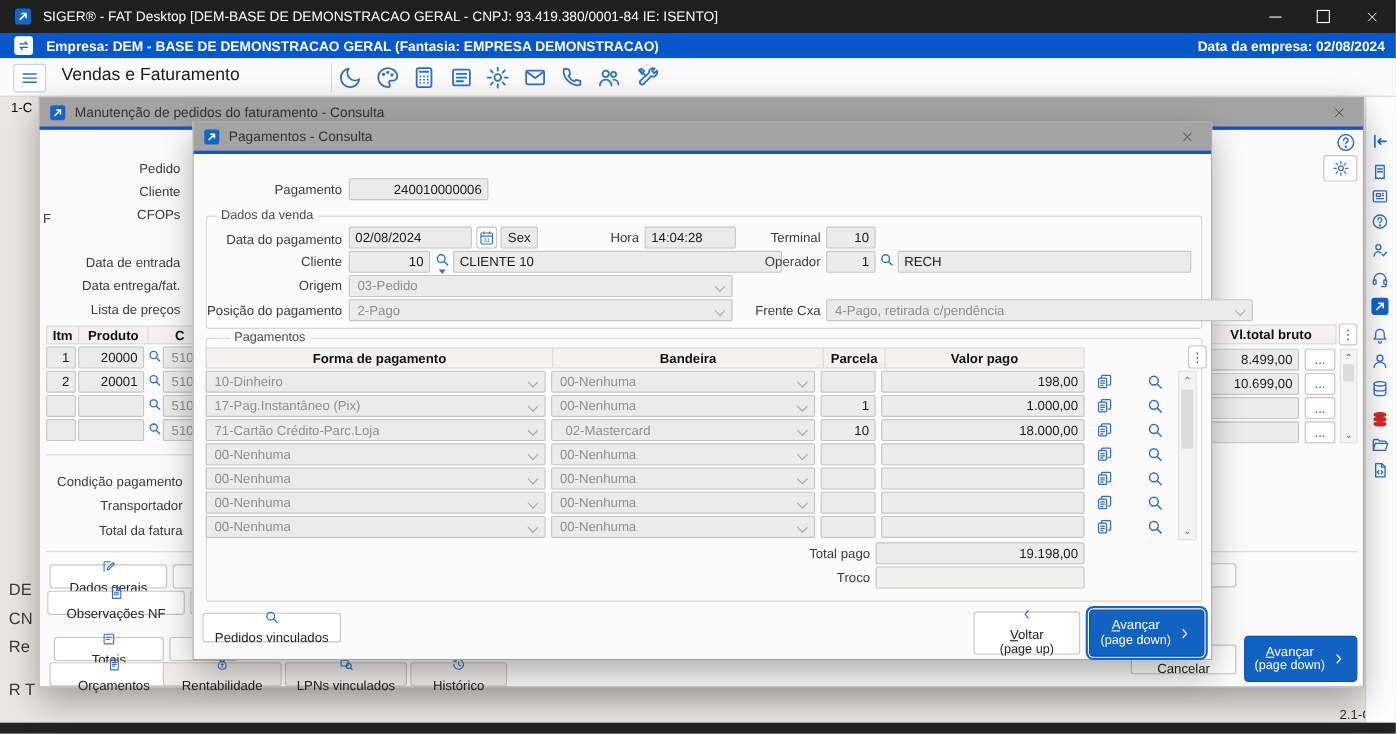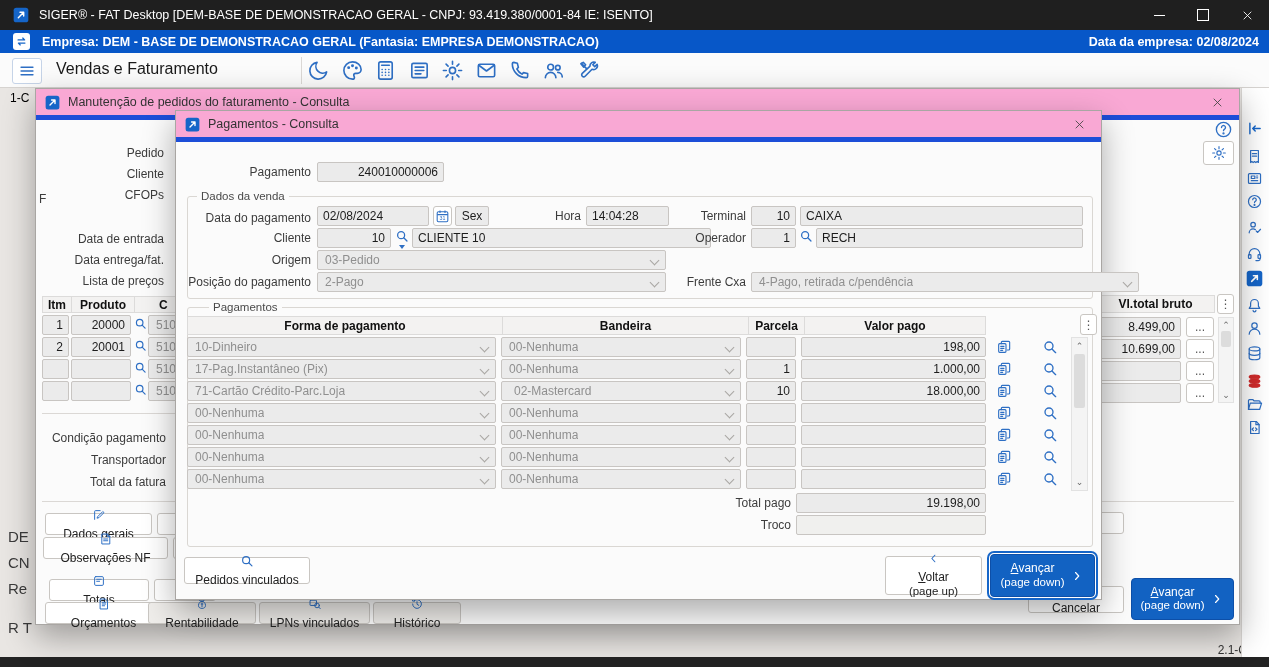--- a/index.html
+++ b/index.html
@@ -29,21 +29,21 @@
   .ghdr{background:#f3f2f1;border:1px solid #dcdbda;display:flex;align-items:center;font-weight:bold;font-size:12px;color:#111;}
   .gcell{height:100%;display:flex;align-items:center;justify-content:center;border-right:1px solid #dcdbda;}
   .gcell:last-child{border-right:none;}
   .ic{color:#2e6fc4;display:flex;align-items:center;justify-content:center;}
   .ic svg{stroke:currentColor;fill:none;stroke-width:1.7;stroke-linecap:round;stroke-linejoin:round;}
   .dotbtn{background:#fff;border:1px solid #c9c6c2;border-radius:3px;color:#555;display:flex;align-items:center;justify-content:center;font-size:12px;}
   .sbar{background:#f4f4f4;border:1px solid #e2e2e2;}
   .sthumb{position:absolute;left:2px;right:2px;background:#dcdcdc;border-radius:2px;}
   .schev{position:absolute;left:0;right:0;color:#666;text-align:center;font-size:9px;line-height:12px;}
   .dlg{background:#fbfbfb;border:1px solid #a9a6a3;box-shadow:0 12px 30px rgba(0,0,0,.32);}
-  .dlgtb{position:absolute;left:0;top:0;right:0;height:26px;background:#f9a8d4;border-bottom:5px solid #1d4ed8;display:flex;align-items:center;padding:0 9px;gap:8px;font-size:12.5px;color:#333;}
+  .dlgtb{position:absolute;left:0;top:0;right:0;height:26px;background:#a3a3a3;border-bottom:3px solid #1d4ed8;display:flex;align-items:center;padding:0 9px;gap:8px;font-size:12.5px;color:#333;}
   .xbtn{margin-left:auto;width:26px;height:20px;display:flex;align-items:center;justify-content:center;color:#444;}
   .sep{background:#dbd8d5;}
   .tri{position:absolute;width:0;height:0;border-left:3px solid transparent;border-right:3px solid transparent;border-top:4px solid #2e6fc4;}
   u{text-decoration:underline;}
   .frag{font-size:15px;color:#3b3b3b;}
 </style>
 </head>
 <body>
 
 <div class="root">
@@ -506,21 +506,20 @@
           <rect x="3.5" y="4.5" width="17" height="16" rx="2"></rect>
           <path d="M3.5 9h17M8 2.5v4M16 2.5v4"></path>
           <text x="12" y="17.5" text-anchor="middle" font-size="8.5" fill="#2e6fc4" stroke="none">31</text>
         </svg>
     </span>
     <div class="abs fld ctr" style="left:279px;top:95px;width:34px;">Sex</div>
     <span class="abs lbl" style="left:305px;top:95px;width:100px;">Hora</span>
     <div class="abs fld" style="left:410px;top:95px;width:83px;">14:04:28</div>
     <span class="abs lbl" style="left:470px;top:95px;width:100px;">Terminal</span>
     <div class="abs fld num" style="left:575px;top:95px;width:45px;">10</div>
-    <div class="abs fld" style="left:624px;top:95px;width:283px;">CAIXA</div>
 
     <span class="abs lbl" style="left:5px;top:117px;width:130px;">Cliente</span>
     <div class="abs fld num" style="left:141px;top:117px;width:74px;">10</div>
     <span class="abs ic" style="left:219px;top:118px;">
         <svg viewBox="0 0 24 24" width="14" height="14" style="stroke-width:2.2;">
           <circle cx="10.5" cy="10.5" r="6"></circle>
           <path d="M15 15l5.5 5.5"></path>
         </svg>
       </span>
       <i class="tri" style="left:223px;top:134px;"></i>

